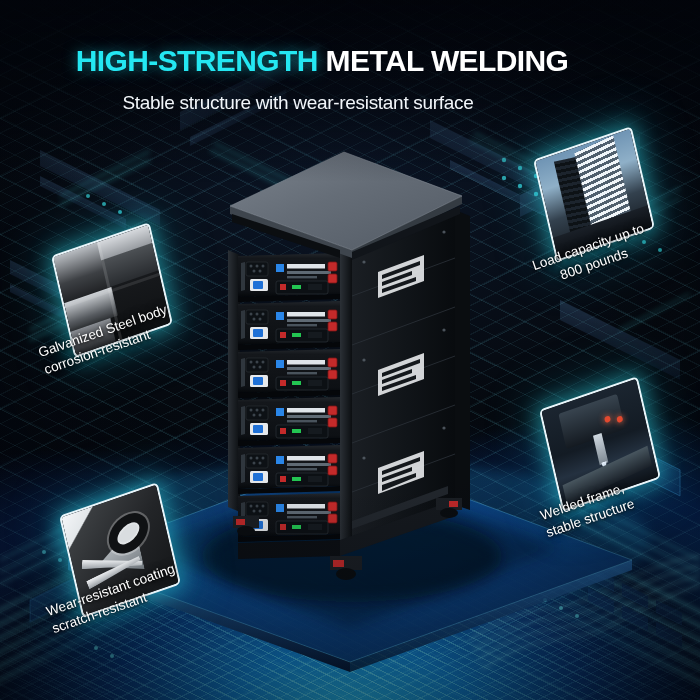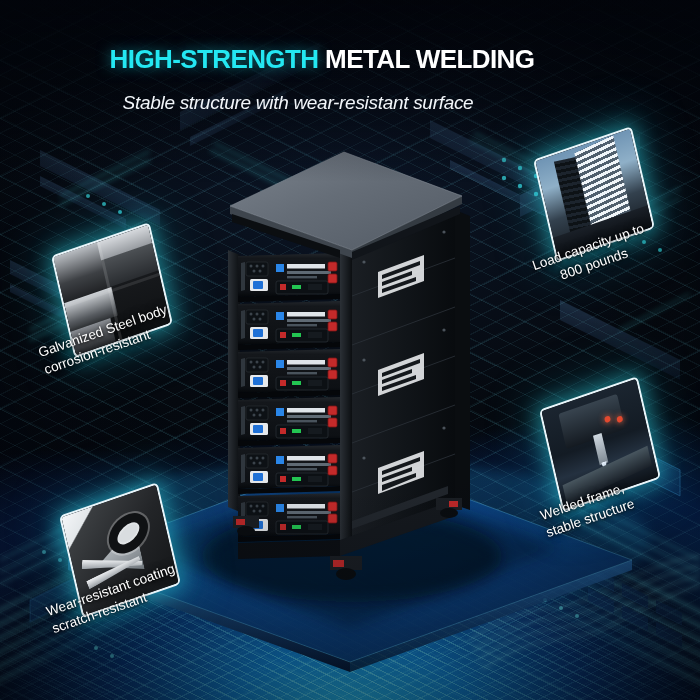--- a/index.html
+++ b/index.html
@@ -50,32 +50,32 @@
   .bg-vignette {
     background:
       radial-gradient(ellipse 85% 70% at 50% 42%, rgba(0,0,0,0) 40%, rgba(2,5,11,.72) 100%),
       linear-gradient(180deg, rgba(2,4,10,.96) 0%, rgba(2,4,10,.55) 13%, rgba(0,0,0,0) 26%);
   }
 
   
   .title {
     position: absolute; top: 46px; left: 0; width: 644px;
     text-align: center;
-    font-size: 26px; font-weight: bold;
+    font-size: 30px; font-weight: bold;
     letter-spacing: -.6px;
     white-space: nowrap;
     line-height: 1;
   }
   .title .accent { color: #24e7f2; text-shadow: 0 0 14px rgba(36,231,242,.55); }
   .title .plain  { color: #ffffff; }
   .subtitle {
     position: absolute; top: 92px; left: 0; width: 596px;
     text-align: center;
     font-size: 19px; color: #f2f6fa; font-weight: 500;
-    letter-spacing: -.3px; white-space: nowrap; font-style: italic;
+    letter-spacing: -.3px; white-space: nowrap;
   }
 
   
   .callout { position: absolute; }
   .tile {
     position: absolute;
     width: 104px; height: 104px;
     border: 2px solid #e9f6fb;
     border-radius: 5px;
     overflow: hidden;

